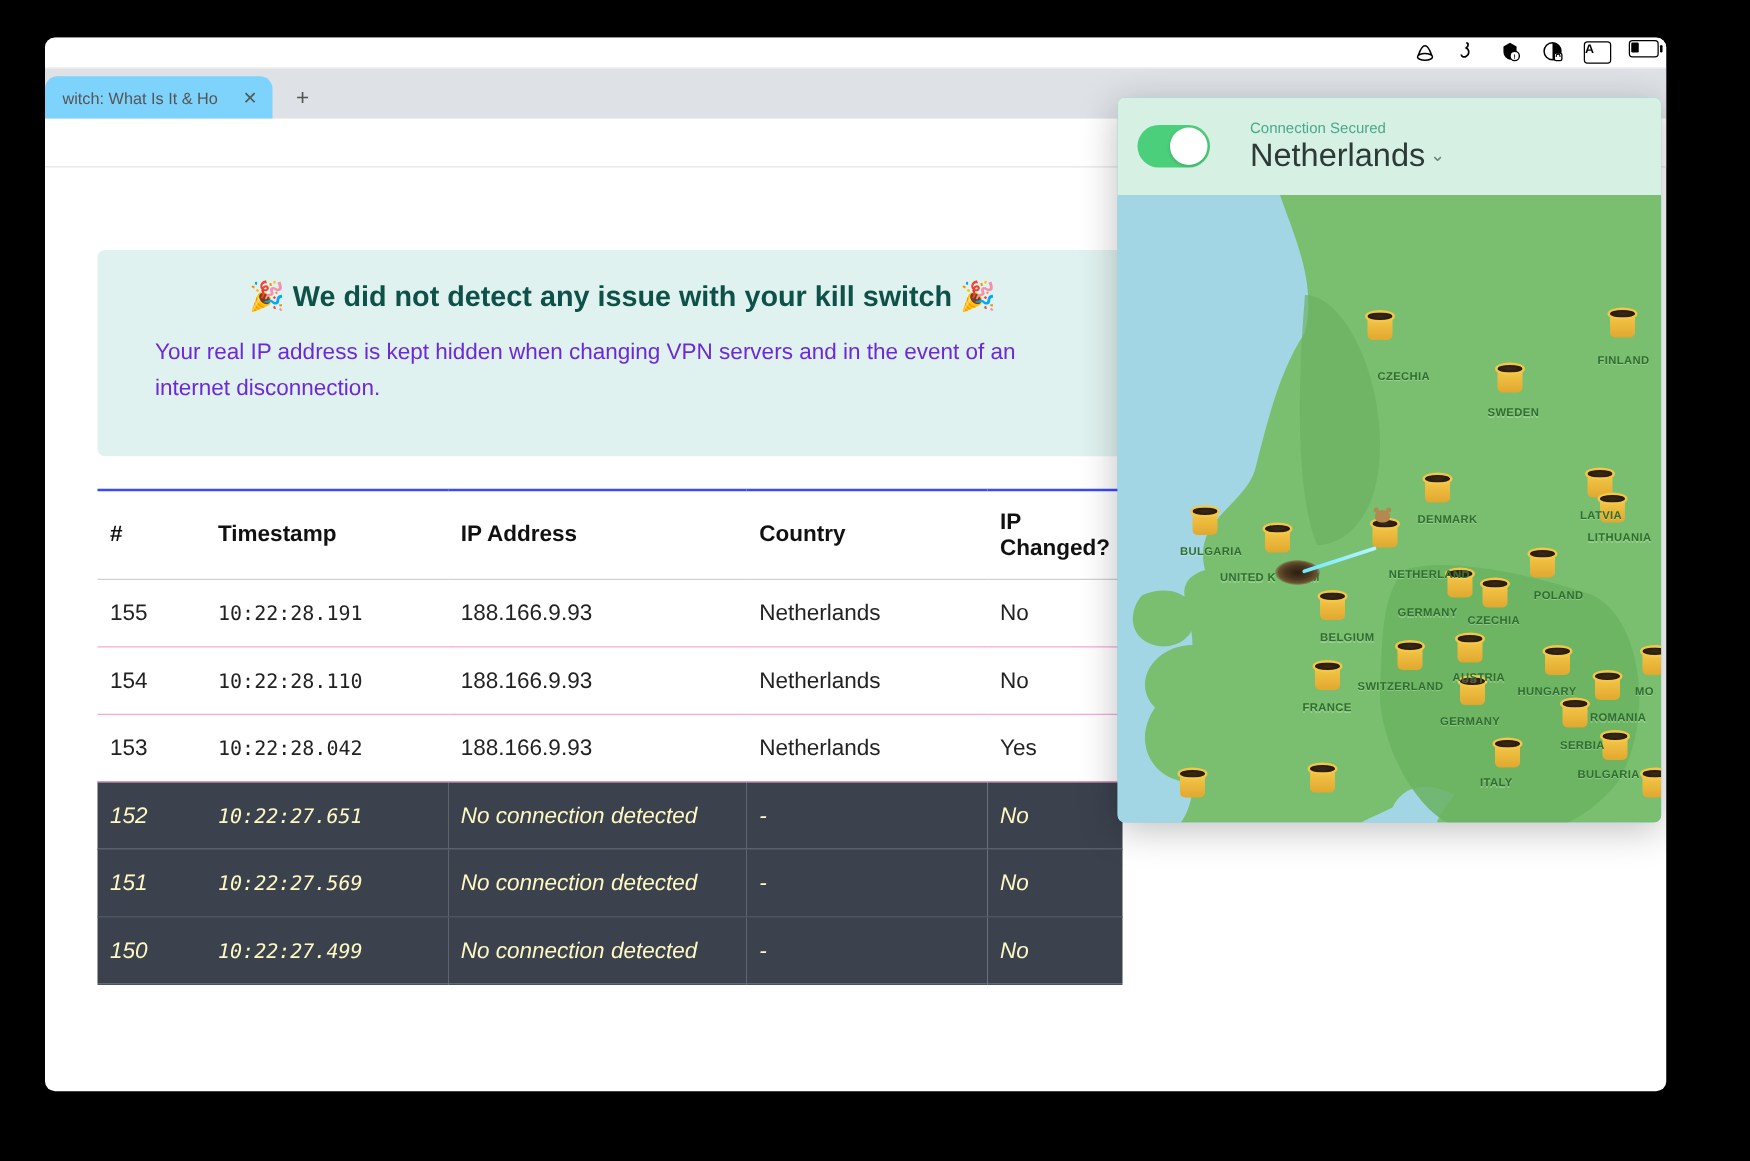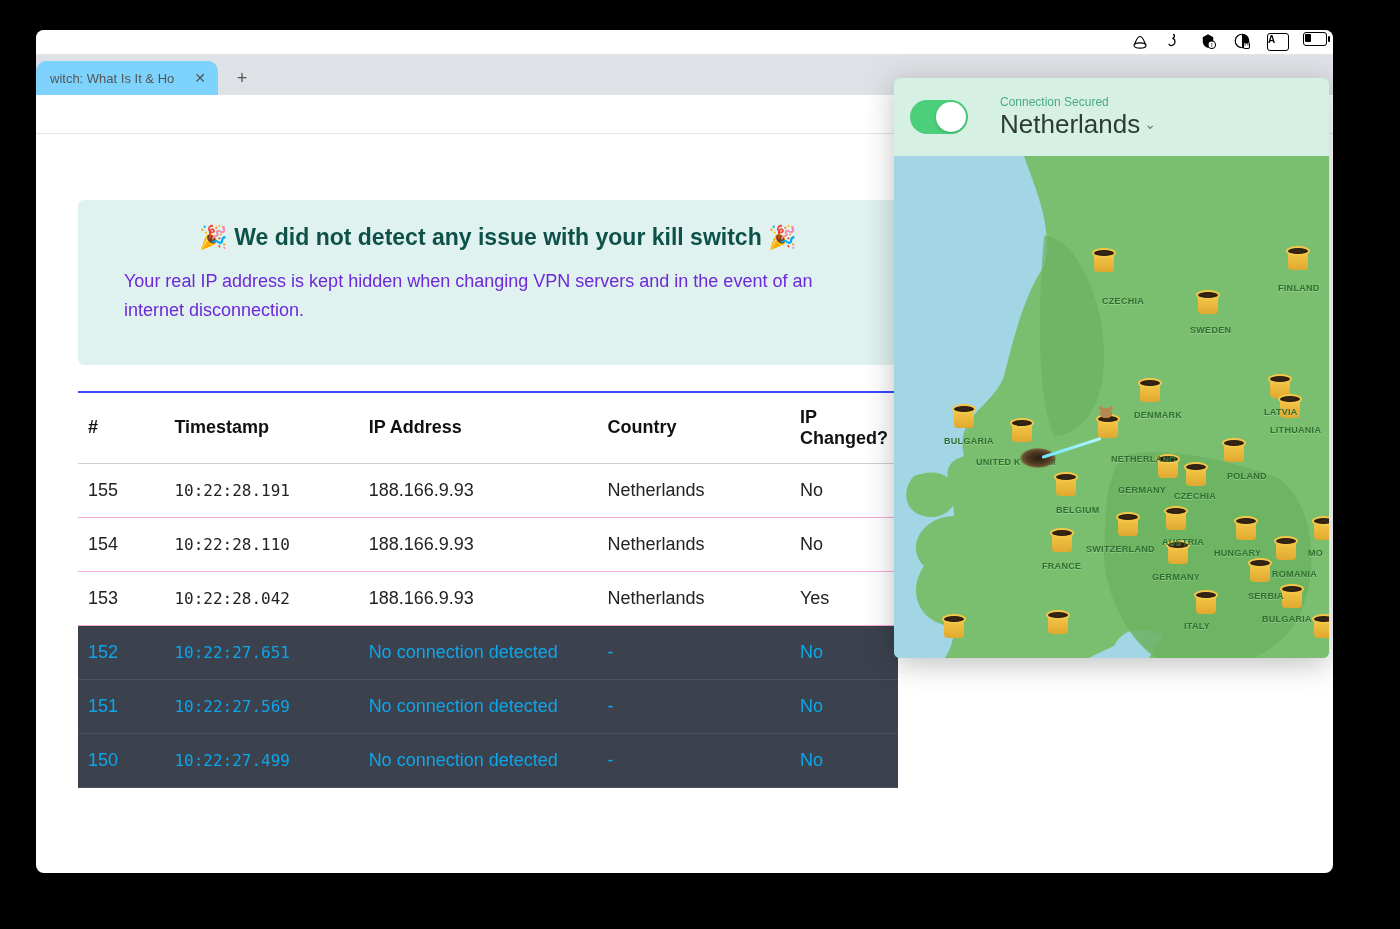--- a/index.html
+++ b/index.html
@@ -24,21 +24,21 @@
   .urlbar .sidebar-icon::after{content:"";position:absolute;right:5px;top:0;bottom:0;width:1.5px;background:#777;}
   
   .content{position:absolute;left:42px;right:0;top:170px;}
   .banner{background:#e0f2ef;border-radius:6px;padding:24px 30px;margin-right:0;}
   .banner h2{margin:0 0 14px 0;text-align:center;font-size:23px;font-weight:700;color:#0d5148;}
   .banner p{margin:16px;font-size:18px;color:#6d28d9;line-height:1.6;}
   table{width:820px;border-collapse:collapse;margin-top:26px;}
   thead th{text-align:left;font-size:18px;font-weight:700;padding:14px 10px;border-top:2px solid #3a49ff;border-bottom:1px solid #d0d0d0;color:#111;}
   tbody td{padding:16px 10px;font-size:18px;border-bottom:1px solid #f9a8d4;color:#222;}
   .mono{font-family:ui-monospace,Menlo,Consolas,monospace;font-size:16px;}
-  tr.dark td{background:#3b424e;color:#0ea5e9;border-bottom:1px solid #4a5160;}
+  tr.dark td{background:#3b424e;color:#fef9c3;border-bottom:1px solid #4a5160;font-style:italic;}
   th:nth-child(1),td:nth-child(1){width:70px;}
   th:nth-child(2),td:nth-child(2){width:180px;}
   th:nth-child(3),td:nth-child(3){width:230px;}
   th:nth-child(4),td:nth-child(4){width:180px;}
   
   .vpn{position:absolute;right:4px;top:48px;width:435px;height:580px;background:#8fcde0;border-radius:6px;box-shadow:0 6px 30px rgba(0,0,0,0.25);overflow:hidden;z-index:50;}
   .vpn-head{height:78px;background:#d6f0e4;display:flex;align-items:center;padding:0 16px;position:relative;gap:18px;}
   .vpn-expand{position:absolute;left:6px;top:6px;font-size:12px;color:#7aa890;}
   .vpn-gear{position:absolute;right:8px;top:6px;color:#7aa890;font-size:16px;}
   .toggle{width:58px;height:34px;background:#4bcf7a;border-radius:20px;position:relative;margin-right:14px;flex-shrink:0;}

